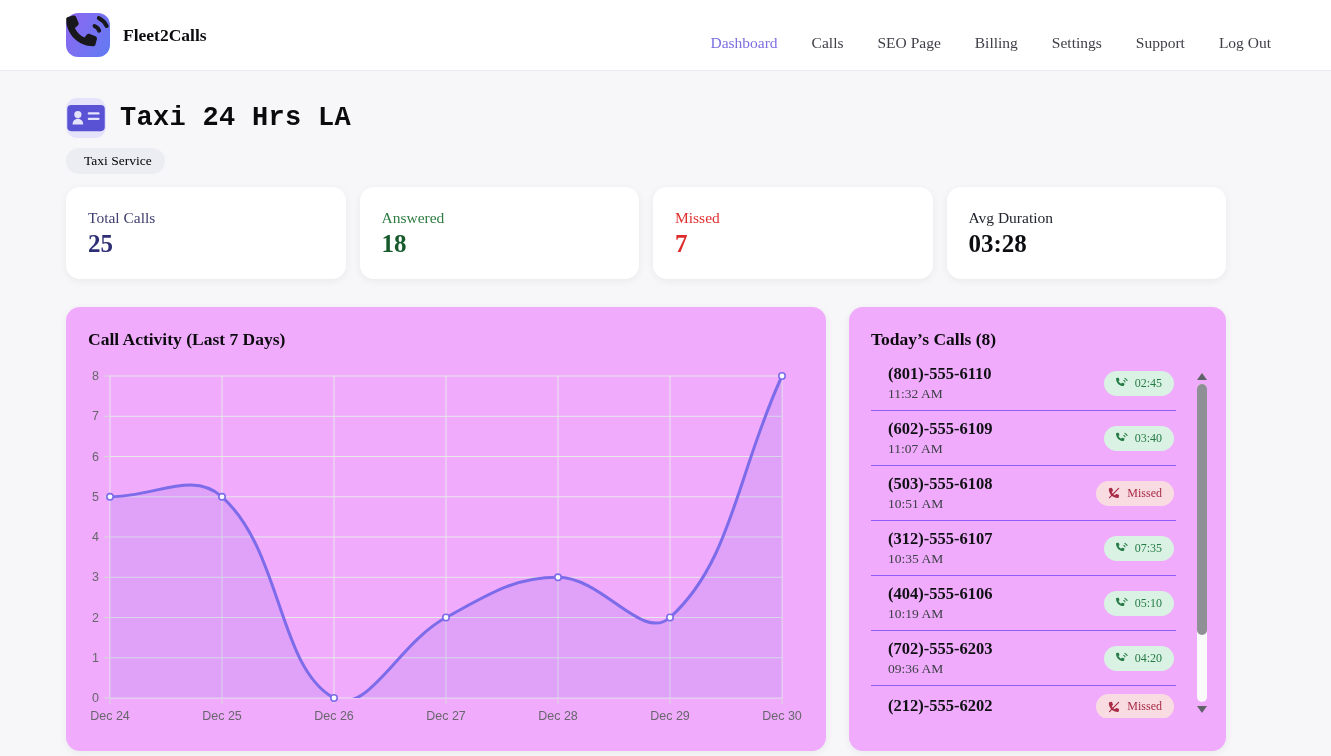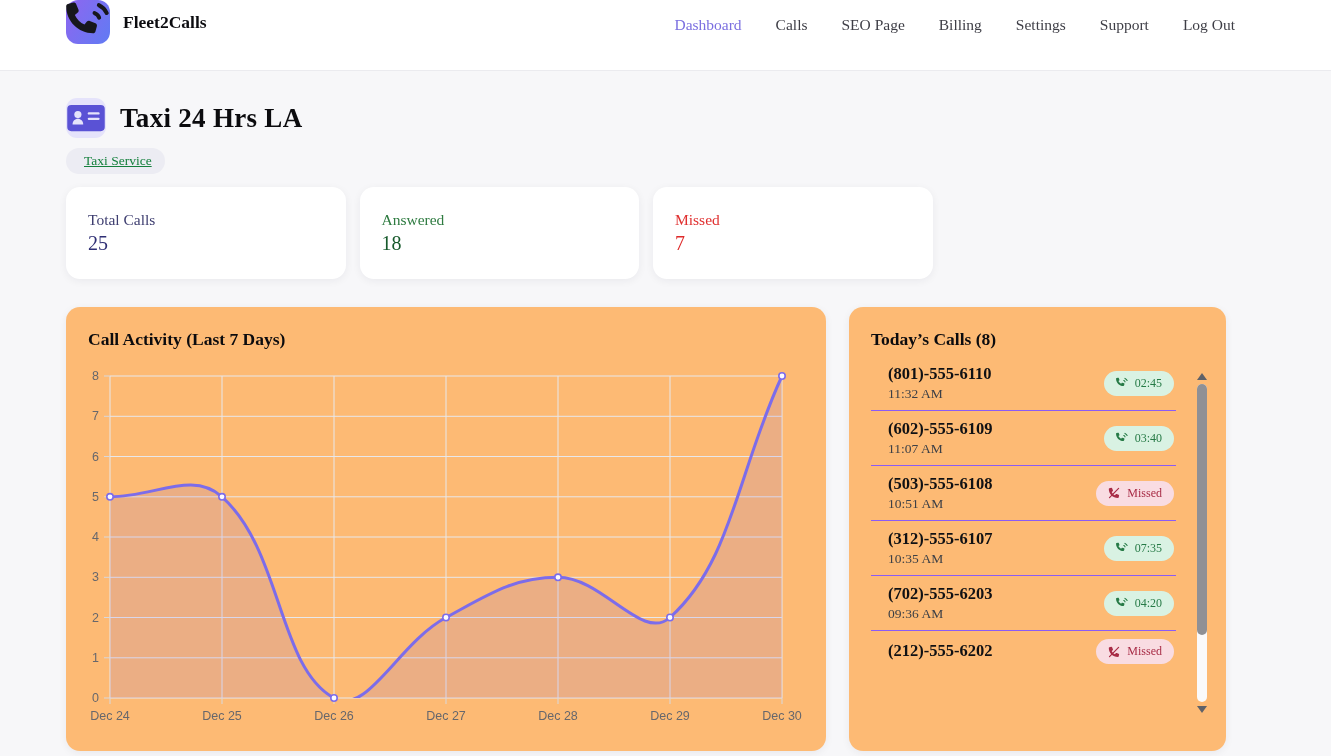--- a/index.html
+++ b/index.html
@@ -7,22 +7,22 @@
   body {
     background: #f7f7f9;
     font-family: "Liberation Serif", serif;
     color: #15161a;
   }
   svg { display: inline-block; }
 
   
   .topbar {
     height: 71px; background: #fff; border-bottom: 1px solid #ebebef;
-    display: flex; align-items: flex-start; justify-content: space-between;
-    padding: 0 96px 0 66px;
+    display: flex; align-items: center; justify-content: space-between;
+    padding: 0 60px 0 66px;
   }
   .brand { display: flex; align-items: center; gap: 13px; cursor: pointer; }
   .brand-logo {
     width: 44px; height: 44px; border-radius: 12px;
     background: linear-gradient(120deg, #8a68f0 10%, #6579f3 90%);
     display: flex; align-items: center; justify-content: center;
   }
   .brand-logo svg { width: 24px; height: 24px; color: #17171c; }
   .brand-name { font-size: 17.5px; font-weight: bold; color: #0c0c10; }
   .nav { display: flex; align-items: center; }
@@ -30,53 +30,53 @@
     display: inline-flex; align-items: center; gap: 7px;
     margin-left: 27px; text-decoration: none;
     font-size: 15.5px; color: #3e3e46; margin-top: 16px;
   }
   .nav a svg { width: 15px; height: 15px; }
   .nav a.active { color: #7b6fe0; }
 
   
   .container { margin-left: 66px; width: 1160px; }
 
-  .page-head { margin-top: 27px; display: flex; align-items: center; gap: 14px; }
+  .page-head { margin-top: 27px; display: flex; align-items: center; gap: 14px; font-family: Liberation Mono, monospace; }
   .page-head-icon {
     width: 40px; height: 40px; border-radius: 11px; background: #e5e3fb;
     display: flex; align-items: center; justify-content: center; color: #5a52d5;
   }
   .page-head-icon svg { width: 22px; height: 22px; }
   .page-title { font-size: 27px; font-weight: bold; color: #0b0b0e; letter-spacing: .3px; }
   .cat-badge {
     margin-top: 10px; display: inline-flex; align-items: center; gap: 8px;
     background: #ececf3; border-radius: 14px; padding: 5px 13px 5px 10px;
-    font-size: 13.5px; color: #15803d; text-decoration: underline;
+    font-size: 13.5px; color: #000000;
   }
   .cat-badge svg { width: 16px; height: 16px; color: #7c6cea; }
 
   
   .stats { margin-top: 13px; display: grid; grid-template-columns: repeat(4, 1fr); gap: 14px; }
   .stat-card {
     background: #fff; border-radius: 14px; padding: 19px 26px 19px 22px;
     box-shadow: 0 2px 8px rgba(25,25,55,.06);
     display: flex; align-items: center; justify-content: space-between; height: 92px;
   }
   .stat-label { font-size: 15.5px; }
-  .stat-value { font-size: 20px; font-weight: normal; margin-top: 3px; }
+  .stat-value { font-size: 25px; font-weight: bold; margin-top: 3px; }
   .stat-icon svg { width: 31px; height: 31px; }
   .s1 .stat-label { color: #3e3e70; } .s1 .stat-value { color: #2e2e74; } .s1 .stat-icon { color: #5a54d6; }
   .s2 .stat-label { color: #2e7b40; } .s2 .stat-value { color: #175a2c; } .s2 .stat-icon { color: #2e7d32; }
   .s3 .stat-label { color: #e03030; } .s3 .stat-value { color: #de2a2a; } .s3 .stat-icon { color: #e33030; }
   .s4 .stat-label { color: #22252d; } .s4 .stat-value { color: #0b0d11; } .s4 .stat-icon { color: #2c3847; }
 
   
   .main { margin-top: 28px; display: grid; grid-template-columns: 760px 377px; gap: 23px; }
   .card {
-    background: #fdba74; border-radius: 14px; box-shadow: 0 2px 8px rgba(25,25,55,.06);
+    background: #f0abfc; border-radius: 14px; box-shadow: 0 2px 8px rgba(25,25,55,.06);
     padding: 22px; height: 444px; position: relative;
   }
   .card-title { font-size: 17.5px; font-weight: bold; color: #0b0b0e; }
   #activity-chart { margin-top: 14px; overflow: visible; }
   .tick { font-family: "Liberation Sans", sans-serif; font-size: 12.5px; fill: #67676c; }
 
   
   .calls-viewport { margin-top: 6px; height: 362px; overflow: hidden; padding-right: 28px; position: relative; }
   .call-row {
     display: flex; align-items: center; gap: 15px;
@@ -241,20 +241,30 @@
     <div class="stat-card s3">
       <div class="stat-text">
         <div class="stat-label">Missed</div>
         <div class="stat-value">7</div>
       </div>
       <span class="stat-icon"><svg viewBox="0 0 512 512" width="100%" height="100%" style="width:inherit;height:inherit" aria-hidden="true">
             <g transform="translate(34 34) scale(0.86)">
               <path fill="currentColor" d="M164.9 24.6c-7.7-18.6-28-28.5-47.4-23.2l-88 24C12.1 30.2 0 46 0 64C0 311.4 200.6 512 448 512c18 0 33.8-12.1 38.6-29.5l24-88c5.3-19.4-4.6-39.7-23.2-47.4l-96-40c-16.3-6.8-35.2-2.1-46.3 11.6L304.7 368C234.3 334.7 177.3 277.7 144 207.3L193.3 167c13.7-11.2 18.4-30 11.6-46.3l-40-96z"></path>
             </g>
      <path d="M64 452L452 60" stroke="currentColor" stroke-width="52" stroke-linecap="round"></path>
+          </svg></span>
+    </div>
+    <div class="stat-card s4">
+      <div class="stat-text">
+        <div class="stat-label">Avg Duration</div>
+        <div class="stat-value">03:28</div>
+      </div>
+      <span class="stat-icon"><svg viewBox="0 0 512 512" width="100%" height="100%" style="width:inherit;height:inherit" aria-hidden="true">
+            <circle cx="256" cy="256" r="248" fill="currentColor"></circle>
+     <path d="M256 122v140l92 56" fill="none" stroke="#fff" stroke-width="44" stroke-linecap="round" stroke-linejoin="round"></path>
           </svg></span>
     </div>
   </div>
 
   
   <div class="main">
 
     <div class="card">
       <div class="card-title">Call Activity (Last 7 Days)</div>
       <svg id="activity-chart" width="716" height="372" viewBox="0 0 716 372">
@@ -407,20 +417,41 @@
                 </svg>
               </span>
               <span>07:35</span>
             </span>
           </div>
           <div class="call-row">
             <span class="row-icon answered"><svg viewBox="0 0 512 512" width="100%" height="100%" style="width:inherit;height:inherit" aria-hidden="true">
                 <path fill="currentColor" d="M164.9 24.6c-7.7-18.6-28-28.5-47.4-23.2l-88 24C12.1 30.2 0 46 0 64C0 311.4 200.6 512 448 512c18 0 33.8-12.1 38.6-29.5l24-88c5.3-19.4-4.6-39.7-23.2-47.4l-96-40c-16.3-6.8-35.2-2.1-46.3 11.6L304.7 368C234.3 334.7 177.3 277.7 144 207.3L193.3 167c13.7-11.2 18.4-30 11.6-46.3l-40-96z"></path>
               </svg></span>
             <span class="row-text">
+              <span class="row-number">(404)-555-6106</span>
+              <span class="row-time">10:19 AM</span>
+            </span>
+            <span class="badge answered">
+              <span style="width:12px;height:12px;display:inline-flex">
+                <svg viewBox="0 0 512 512" width="100%" height="100%" style="width:inherit;height:inherit" aria-hidden="true">
+                  <g transform="translate(2 28) scale(0.70)">
+                    <path fill="currentColor" d="M164.9 24.6c-7.7-18.6-28-28.5-47.4-23.2l-88 24C12.1 30.2 0 46 0 64C0 311.4 200.6 512 448 512c18 0 33.8-12.1 38.6-29.5l24-88c5.3-19.4-4.6-39.7-23.2-47.4l-96-40c-16.3-6.8-35.2-2.1-46.3 11.6L304.7 368C234.3 334.7 177.3 277.7 144 207.3L193.3 167c13.7-11.2 18.4-30 11.6-46.3l-40-96z"></path>
+                  </g>
+     <path d="M332 152a92 92 0 0 1 54 54" fill="none" stroke="currentColor" stroke-width="46" stroke-linecap="round"></path>
+     <path d="M382 60a196 196 0 0 1 92 92" fill="none" stroke="currentColor" stroke-width="46" stroke-linecap="round"></path>
+                </svg>
+              </span>
+              <span>05:10</span>
+            </span>
+          </div>
+          <div class="call-row">
+            <span class="row-icon answered"><svg viewBox="0 0 512 512" width="100%" height="100%" style="width:inherit;height:inherit" aria-hidden="true">
+                <path fill="currentColor" d="M164.9 24.6c-7.7-18.6-28-28.5-47.4-23.2l-88 24C12.1 30.2 0 46 0 64C0 311.4 200.6 512 448 512c18 0 33.8-12.1 38.6-29.5l24-88c5.3-19.4-4.6-39.7-23.2-47.4l-96-40c-16.3-6.8-35.2-2.1-46.3 11.6L304.7 368C234.3 334.7 177.3 277.7 144 207.3L193.3 167c13.7-11.2 18.4-30 11.6-46.3l-40-96z"></path>
+              </svg></span>
+            <span class="row-text">
               <span class="row-number">(702)-555-6203</span>
               <span class="row-time">09:36 AM</span>
             </span>
             <span class="badge answered">
               <span style="width:12px;height:12px;display:inline-flex">
                 <svg viewBox="0 0 512 512" width="100%" height="100%" style="width:inherit;height:inherit" aria-hidden="true">
                   <g transform="translate(2 28) scale(0.70)">
                     <path fill="currentColor" d="M164.9 24.6c-7.7-18.6-28-28.5-47.4-23.2l-88 24C12.1 30.2 0 46 0 64C0 311.4 200.6 512 448 512c18 0 33.8-12.1 38.6-29.5l24-88c5.3-19.4-4.6-39.7-23.2-47.4l-96-40c-16.3-6.8-35.2-2.1-46.3 11.6L304.7 368C234.3 334.7 177.3 277.7 144 207.3L193.3 167c13.7-11.2 18.4-30 11.6-46.3l-40-96z"></path>
                   </g>
      <path d="M332 152a92 92 0 0 1 54 54" fill="none" stroke="currentColor" stroke-width="46" stroke-linecap="round"></path>

